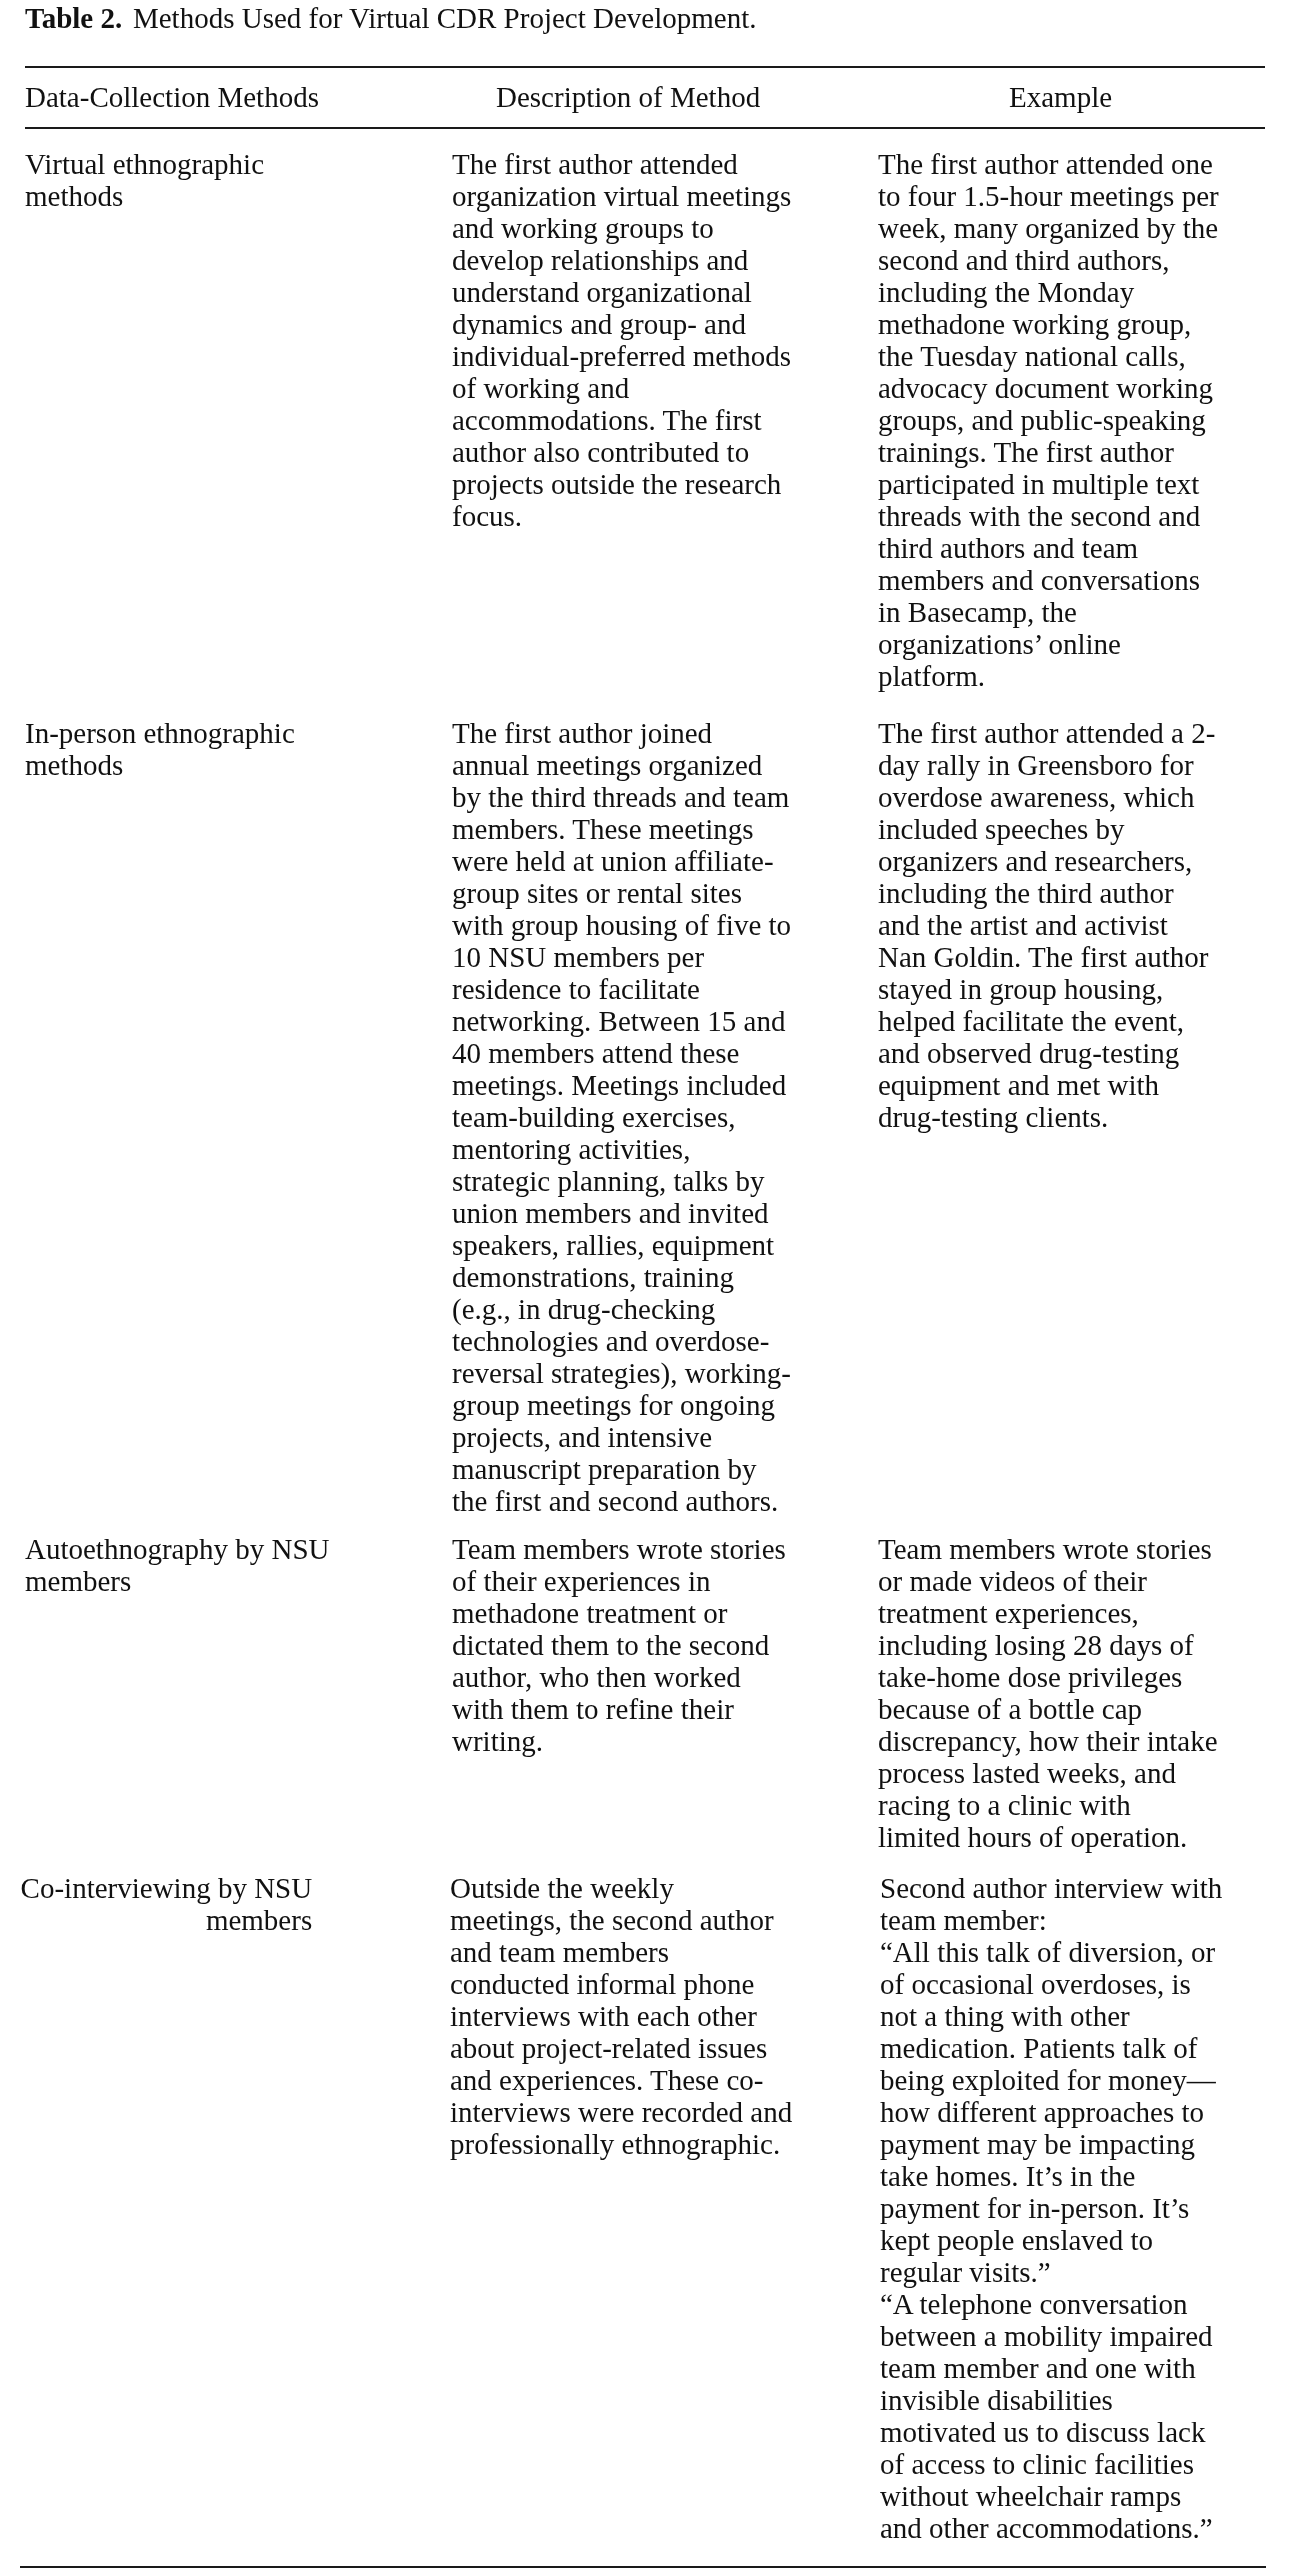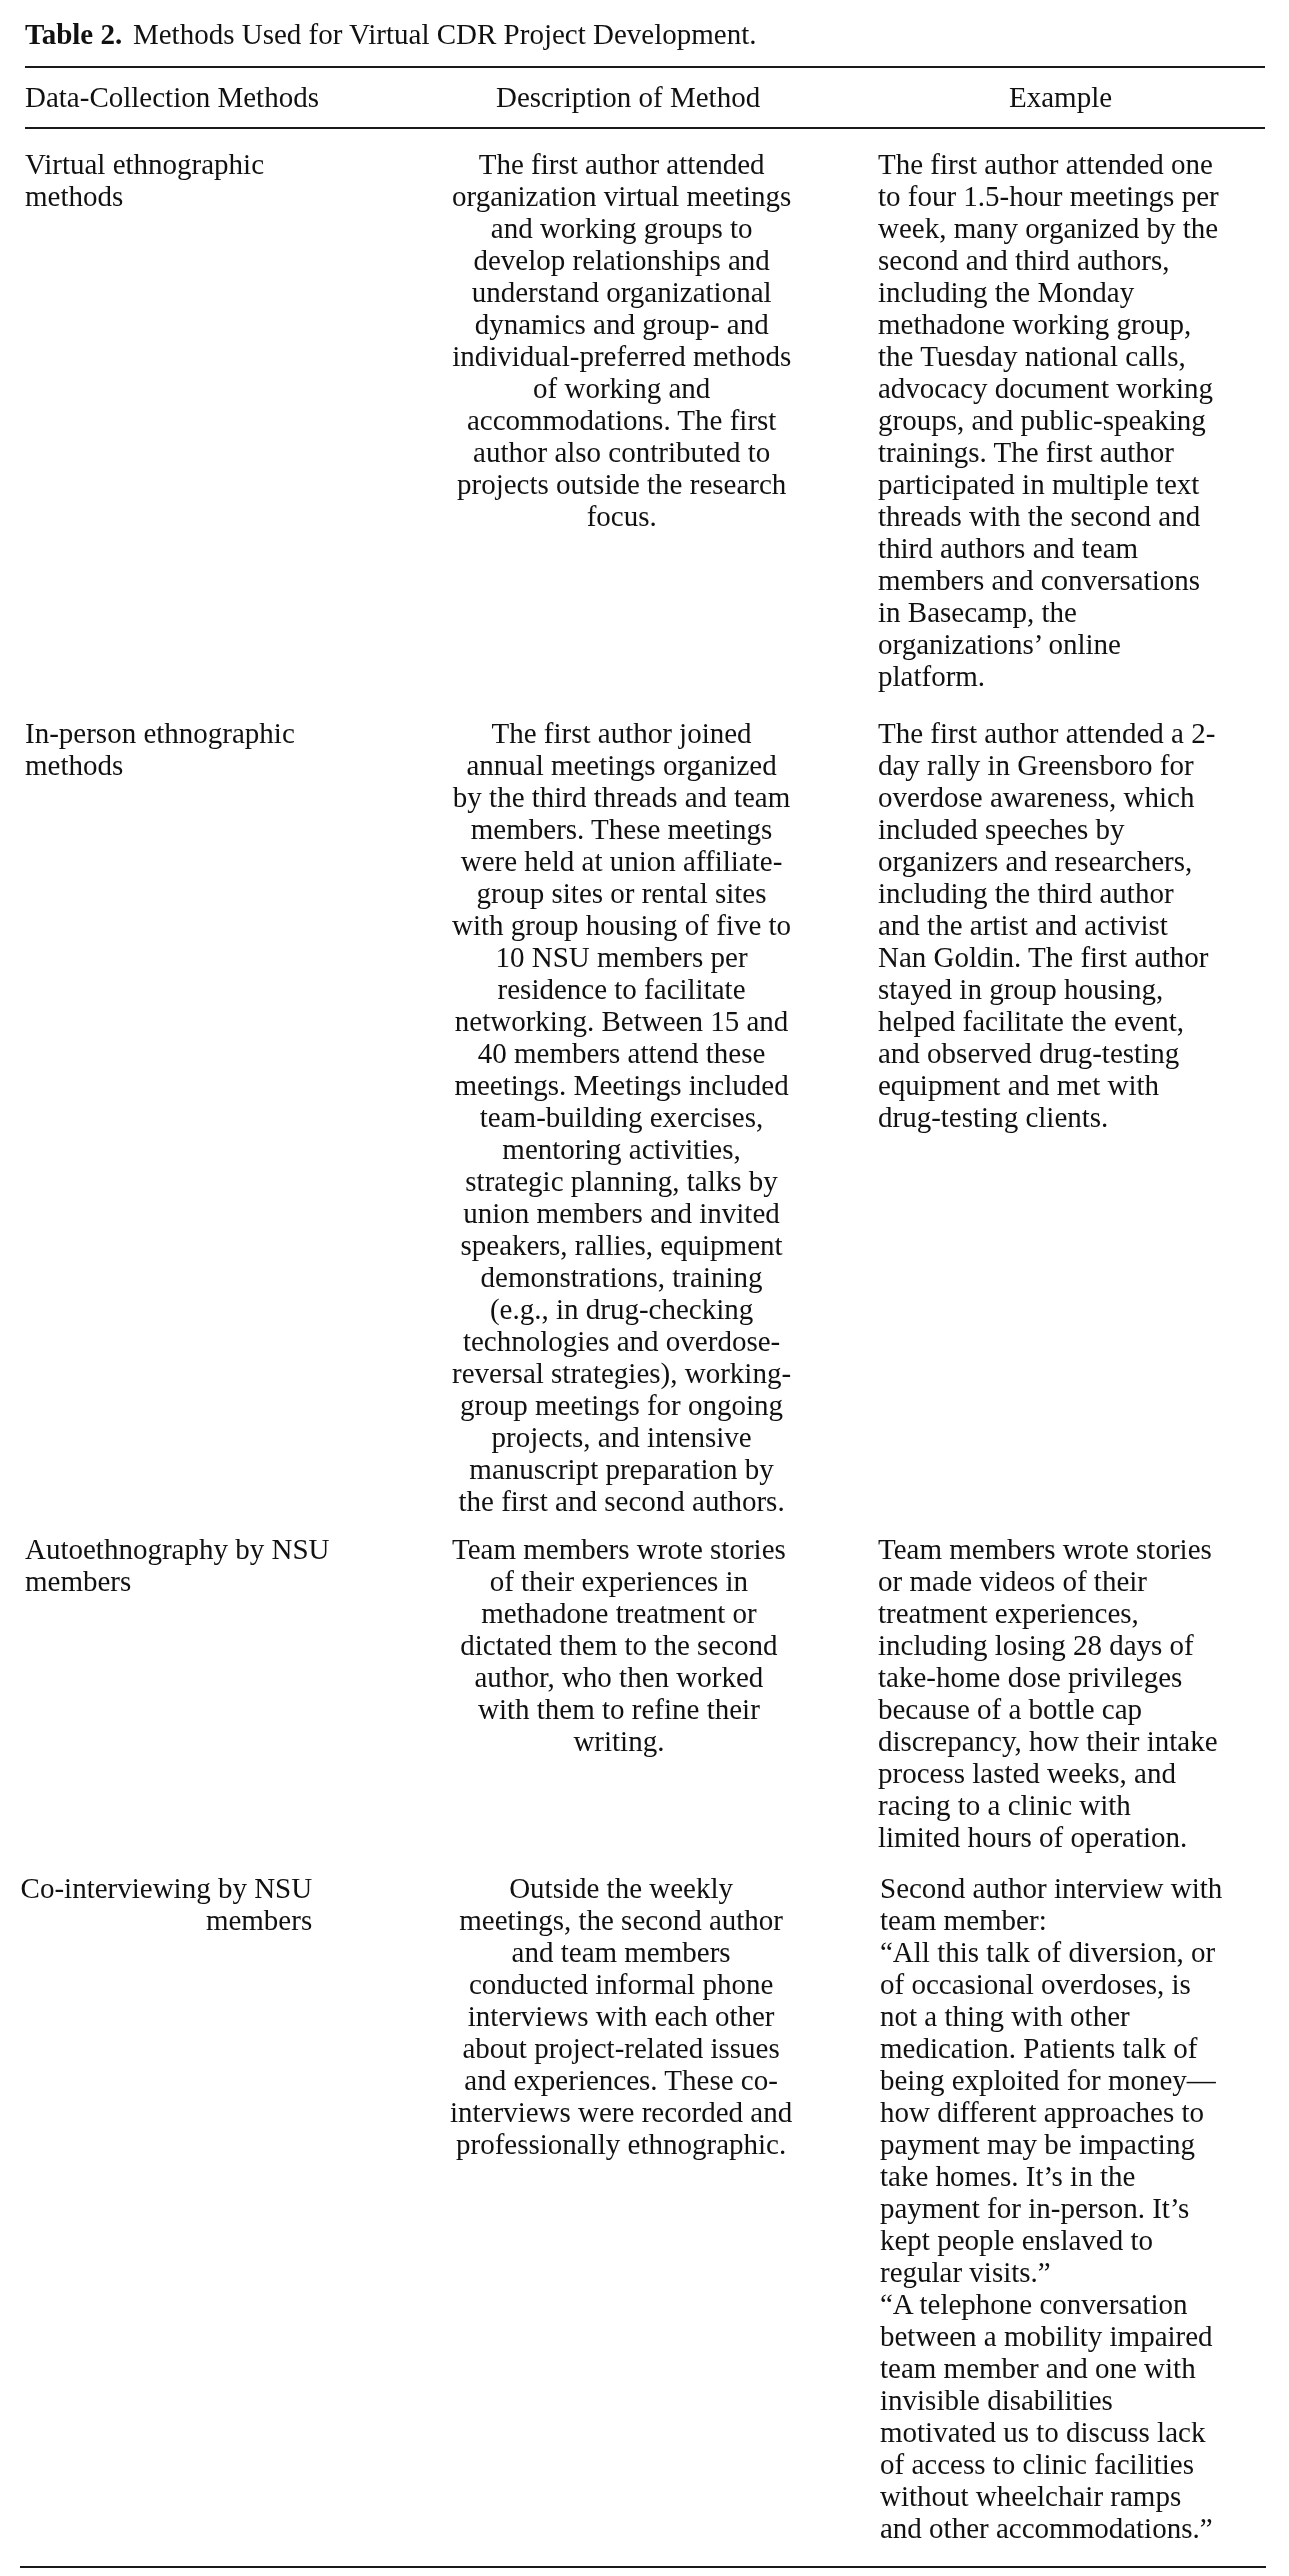--- a/index.html
+++ b/index.html
@@ -2,41 +2,41 @@
 <html style="font-size:12.2px"><head>
 <meta charset="utf-8">
 <style>
   html, body { margin: 0; padding: 0; background: #ffffff; }
   body {
     width: 1290px; height: 2576px; position: relative; overflow: hidden;
     font-family: "Liberation Serif", "DejaVu Serif", serif;
     color: #111111;
   }
   .title {
-    position: absolute; left: 25px; top: 17px;
+    position: absolute; left: 25px; top: 1px;
     font-size: 29px; line-height: 34px; white-space: nowrap;
   }
   .title .label { font-weight: bold; margin-right: 10.7px; }
   .rule { position: absolute; left: 25px; width: 1240px; background: #1a1a1a; }
   .rule.top { top: 66px; height: 2.3px; }
   .rule.head { top: 127px; height: 2.3px; }
   .rule.bottom { top: 2566px; height: 2.3px; left: 20px; width: 1246px; }
   .th {
     position: absolute; top: 80px; font-size: 29px; line-height: 34px; white-space: nowrap;
   }
   .th.c1 { left: 25px; }
   .th.c2 { left: 496px; }
   .th.c3 { left: 1009px; }
   .cell {
     position: absolute; font-size: 29px; line-height: 32px; white-space: nowrap;
   }
   .cell .ln { display: block; }
   .cell .ln .it { }
   .c1 { left: 25px; }
-  .c2 { left: 452px; text-align: center; }
+  .c2 { left: 452px; }
   .c3 { left: 878px; }
   .r4.c1 { left: 20.6px; text-align: right; }
   .r4.c2 { left: 450px; }
   .r4.c3 { left: 880px; }
   .r1 { top: 148px; }
   .r2 { top: 717px; }
   .r3 { top: 1533px; }
   .r4 { top: 1872px; }
 </style>
 </head>

